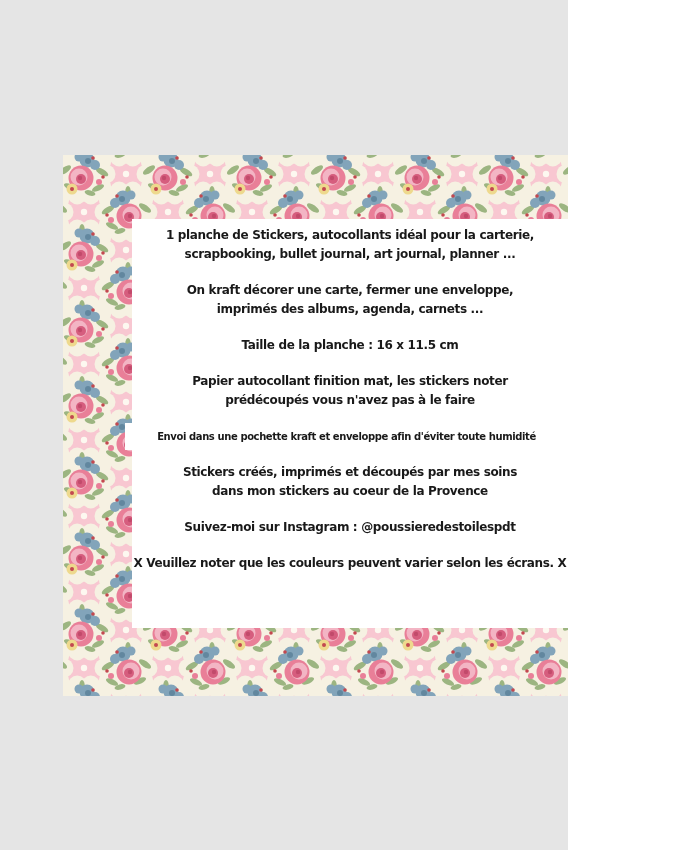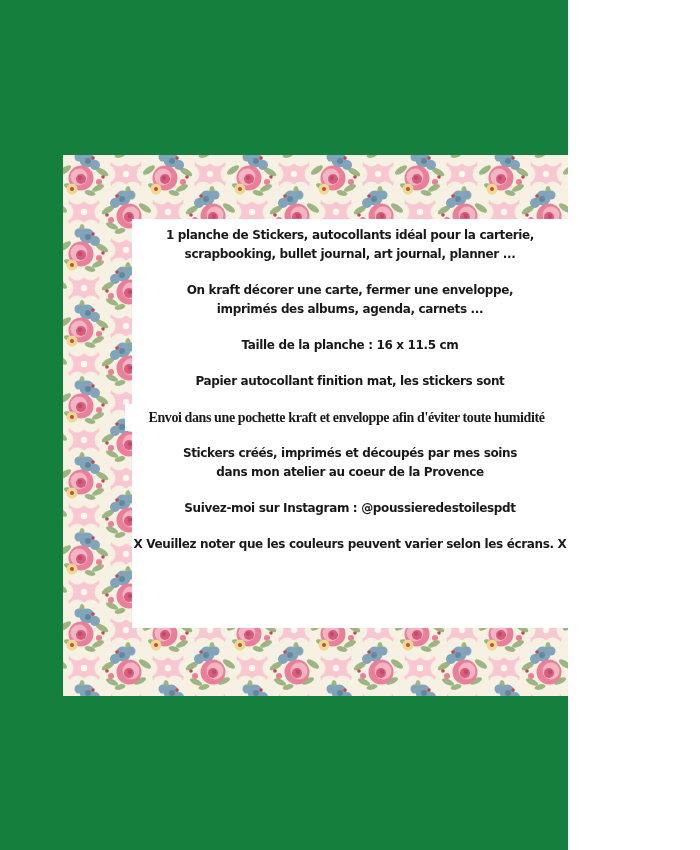--- a/index.html
+++ b/index.html
@@ -1,18 +1,18 @@
 <!DOCTYPE html>
 <html style="--fabric-pink: #f8c7d1; --medallion-cream: #f6f1e2; --leaf-green: #9cb581; --foliage-blue: #82a4ba; --foliage-blue-deep: #62879f; --rose-outer: #e97f98; --rose-mid: #f3b5c4; --rose-deep: #d65d7e; --rose-core: #c24a6b; --flower-yellow: #eed98d; --accent-red: #c3484f; --dot-white: #fdf8f0; --panel-white: #ffffff; --text-color: #191919;"><head>
 <meta charset="utf-8">
 <style>
   html, body { margin:0; padding:0; background:#ffffff; }
   .canvas {
     position:relative; width:568px; height:850px;
-    background:#15803d; overflow:hidden;
+    background:#e5e5e5; overflow:hidden;
     font-family:"DejaVu Sans", sans-serif;
   }
   .fabric {
     position:absolute; left:63px; top:155px; width:574px; height:541px;
   }
   .panel {
     position:absolute; left:132px; top:219px; width:436px; height:409px;
     background:var(--panel-white);
   }
   .text-col {
@@ -21,21 +21,21 @@
     font-weight:bold; font-size:12px; line-height:19px;
     letter-spacing:-0.35px;
   }
   .para { margin:0 0 17px 0; }
   .para p { margin:0; white-space:nowrap; }
   .wide {
     background:var(--panel-white);
     width:443px;
     margin:-4px 0 13px -7px;
     padding:4px 0;
-    font-size:14px; letter-spacing:-0.4px;font-family:Liberation Serif, serif;
+    font-size:10px; letter-spacing:-0.4px;
   }
   
   .c-bg        { fill:var(--fabric-pink); }
   .c-cream     { fill:var(--medallion-cream); }
   .c-green     { fill:var(--leaf-green); }
   .c-blue      { fill:var(--foliage-blue); }
   .c-blue-deep { fill:var(--foliage-blue-deep); }
   .c-rose      { fill:var(--rose-outer); }
   .c-rose-mid  { fill:var(--rose-mid); }
   .c-rose-deep { fill:var(--rose-deep); }
@@ -123,31 +123,32 @@
       <div class="para">
         <p>On kraft décorer une carte, fermer une enveloppe,</p>
         <p>imprimés des albums, agenda, carnets ...</p>
       </div>
 
       <div class="para">
         <p>Taille de la planche : 16 x 11.5 cm</p>
       </div>
 
       <div class="para">
-        <p>Papier autocollant finition mat, les stickers sont</p>
+        <p>Papier autocollant finition mat, les stickers noter</p>
+        <p>prédécoupés vous n'avez pas à le faire</p>
       </div>
 
 
       <div class="para wide">
         <p>Envoi dans une pochette kraft et enveloppe afin d'éviter toute humidité</p>
       </div>
 
       <div class="para">
         <p>Stickers créés, imprimés et découpés par mes soins</p>
-        <p>dans mon atelier au coeur de la Provence</p>
+        <p>dans mon stickers au coeur de la Provence</p>
       </div>
 
       <div class="para">
         <p>Suivez-moi sur Instagram : @poussieredestoilespdt</p>
       </div>
 
       <div class="para">
         <p>X Veuillez noter que les couleurs peuvent varier selon les écrans. X</p>
       </div>
 

